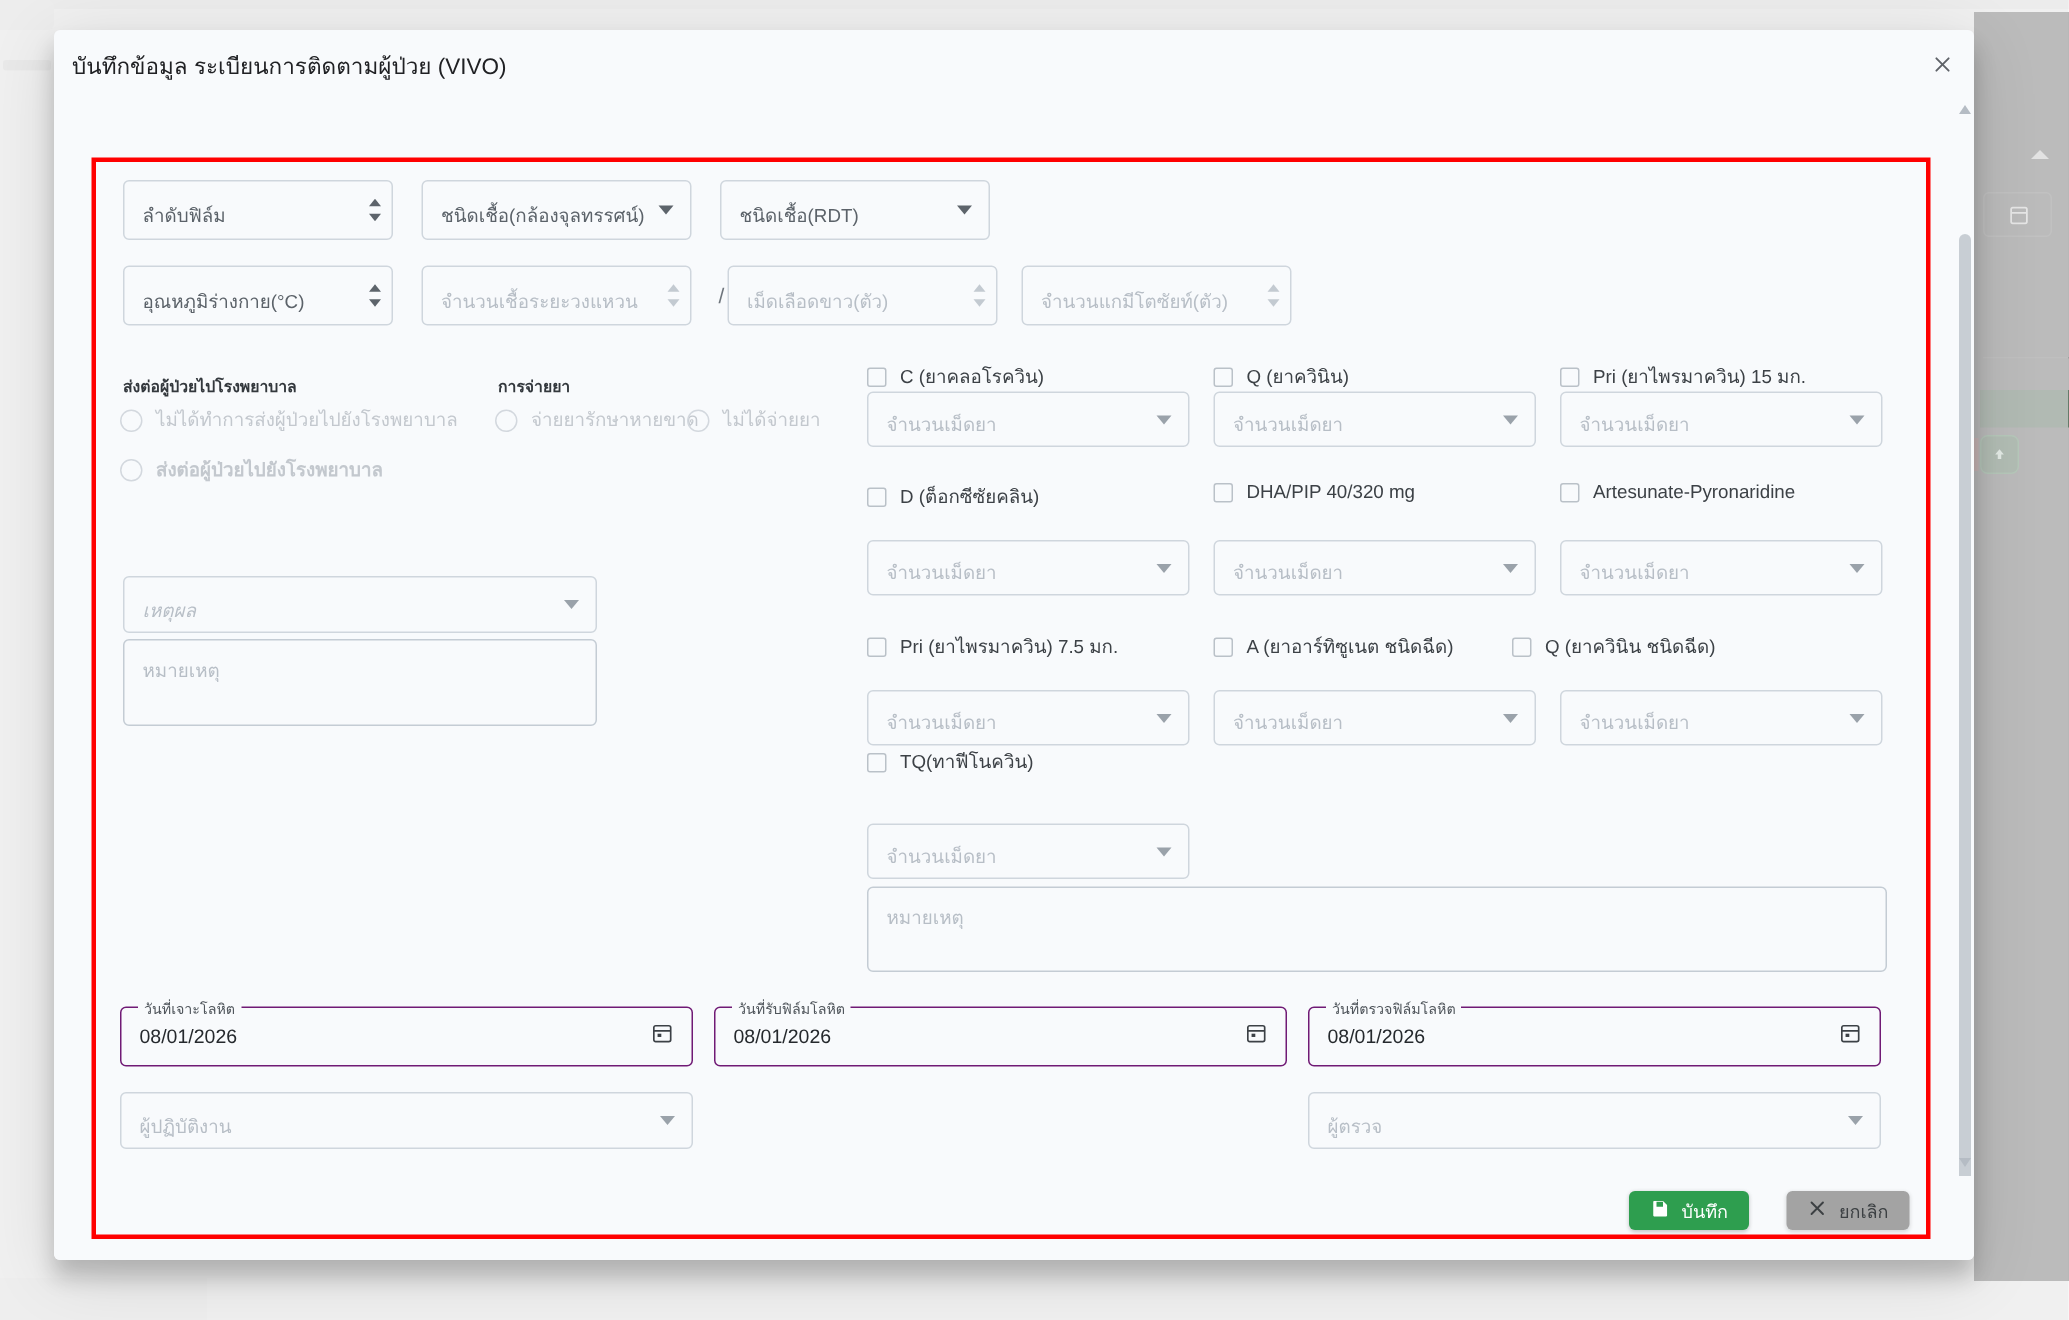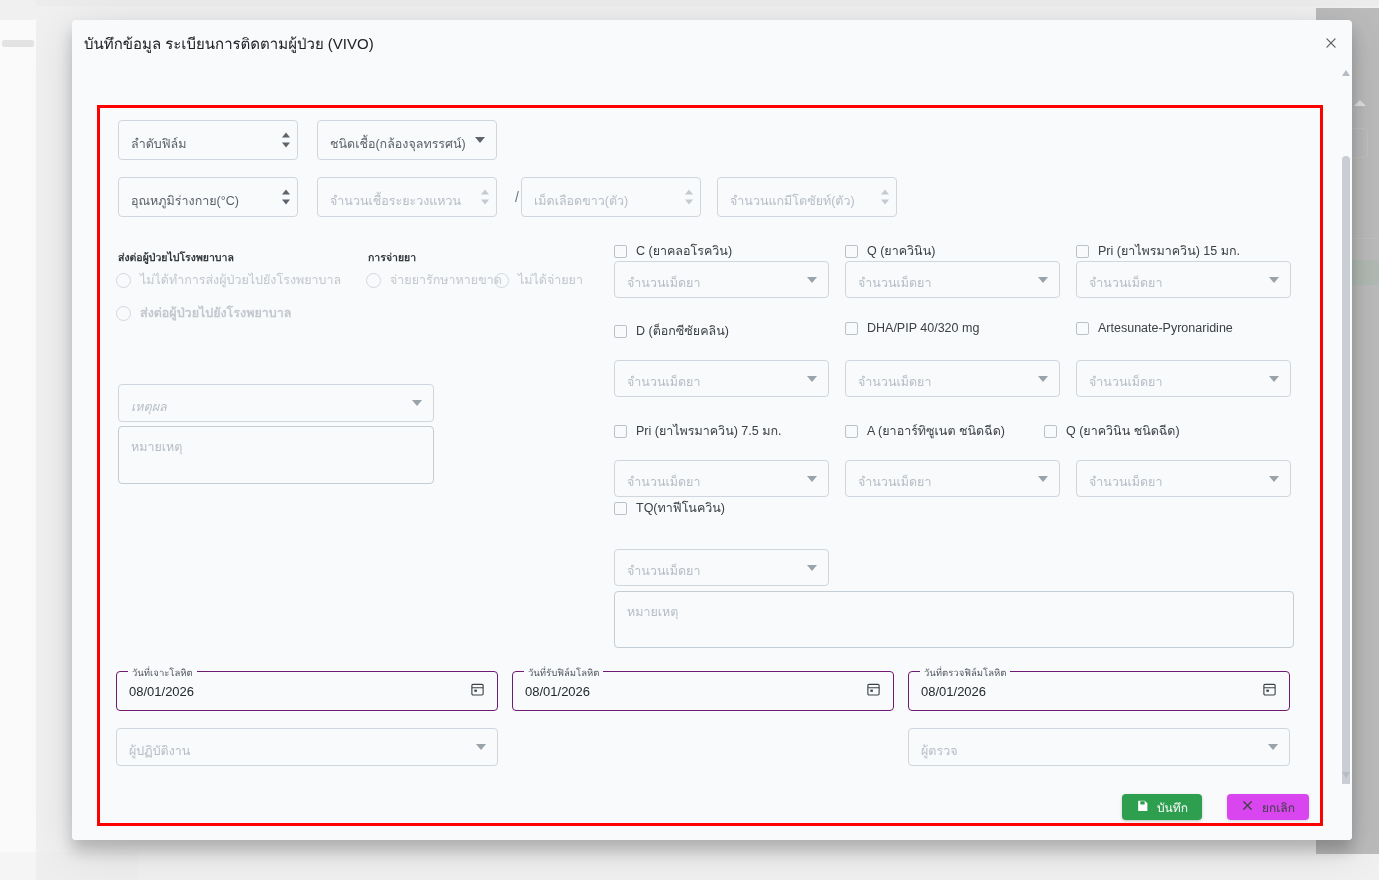--- a/index.html
+++ b/index.html
@@ -62,21 +62,20 @@
   }
   .bg-bottom-card {
     position: absolute; left: 0; top: 852px; width: 138px; height: 28px;
     background: #f5f5f5;
   }
 
   
   #modal-overlay {
     position: absolute; inset: 0;
     background: rgba(236,236,236,0.72);
-    margin-left: 36px;
   }
   #dialog {
     position: absolute; left: 36px; top: 20px;
     width: 1280px; height: 820px;
     background: #f8fafc;
     border-radius: 4px;
     box-shadow: 0 11px 15px rgba(0,0,0,0.20), 0 9px 46px rgba(0,0,0,0.12);
     overflow: hidden;
   }
 
@@ -163,21 +162,21 @@
     border: none;
     font-family: "Liberation Sans", sans-serif;
   }
   #save-button {
     right: 150px;
     background: #2e9e4f; color: #fff;
     box-shadow: 0 1px 3px rgba(0,0,0,0.22);
   }
   #cancel-button {
     right: 43px;
-    background: #d946ef; color: #3c4043;
+    background: #a3a3a3; color: #3c4043;
     box-shadow: 0 1px 3px rgba(0,0,0,0.14);
   }
 
   
   .fld {
     position: absolute;
     background: #f8fafc;
     border: 1px solid #cfd6dd;
     border-radius: 4px;
   }
@@ -324,20 +323,24 @@
             <span class="a-up"></span>
             <span class="a-dn"></span>
           </span>
         </div>
 
         <div class="fld" style="left:245px;top:54px;width:180px;height:40px;">
           <span class="fld-ph dark" style="top:13px;">ชนิดเชื้อ(กล้องจุลทรรศน์)</span>
           <span class="caret dark"></span>
         </div>
 
+        <div class="fld" style="left:444px;top:54px;width:180px;height:40px;">
+          <span class="fld-ph dark" style="top:13px;">ชนิดเชื้อ(RDT)</span>
+          <span class="caret dark"></span>
+        </div>
 
         <div class="fld" style="left:46px;top:111px;width:180px;height:40px;">
           <span class="fld-ph dark" style="top:13px;">อุณหภูมิร่างกาย(°C)</span>
           <span class="spin">
             <span class="a-up"></span>
             <span class="a-dn"></span>
           </span>
         </div>
 
         <div class="fld" style="left:245px;top:111px;width:180px;height:40px;">

